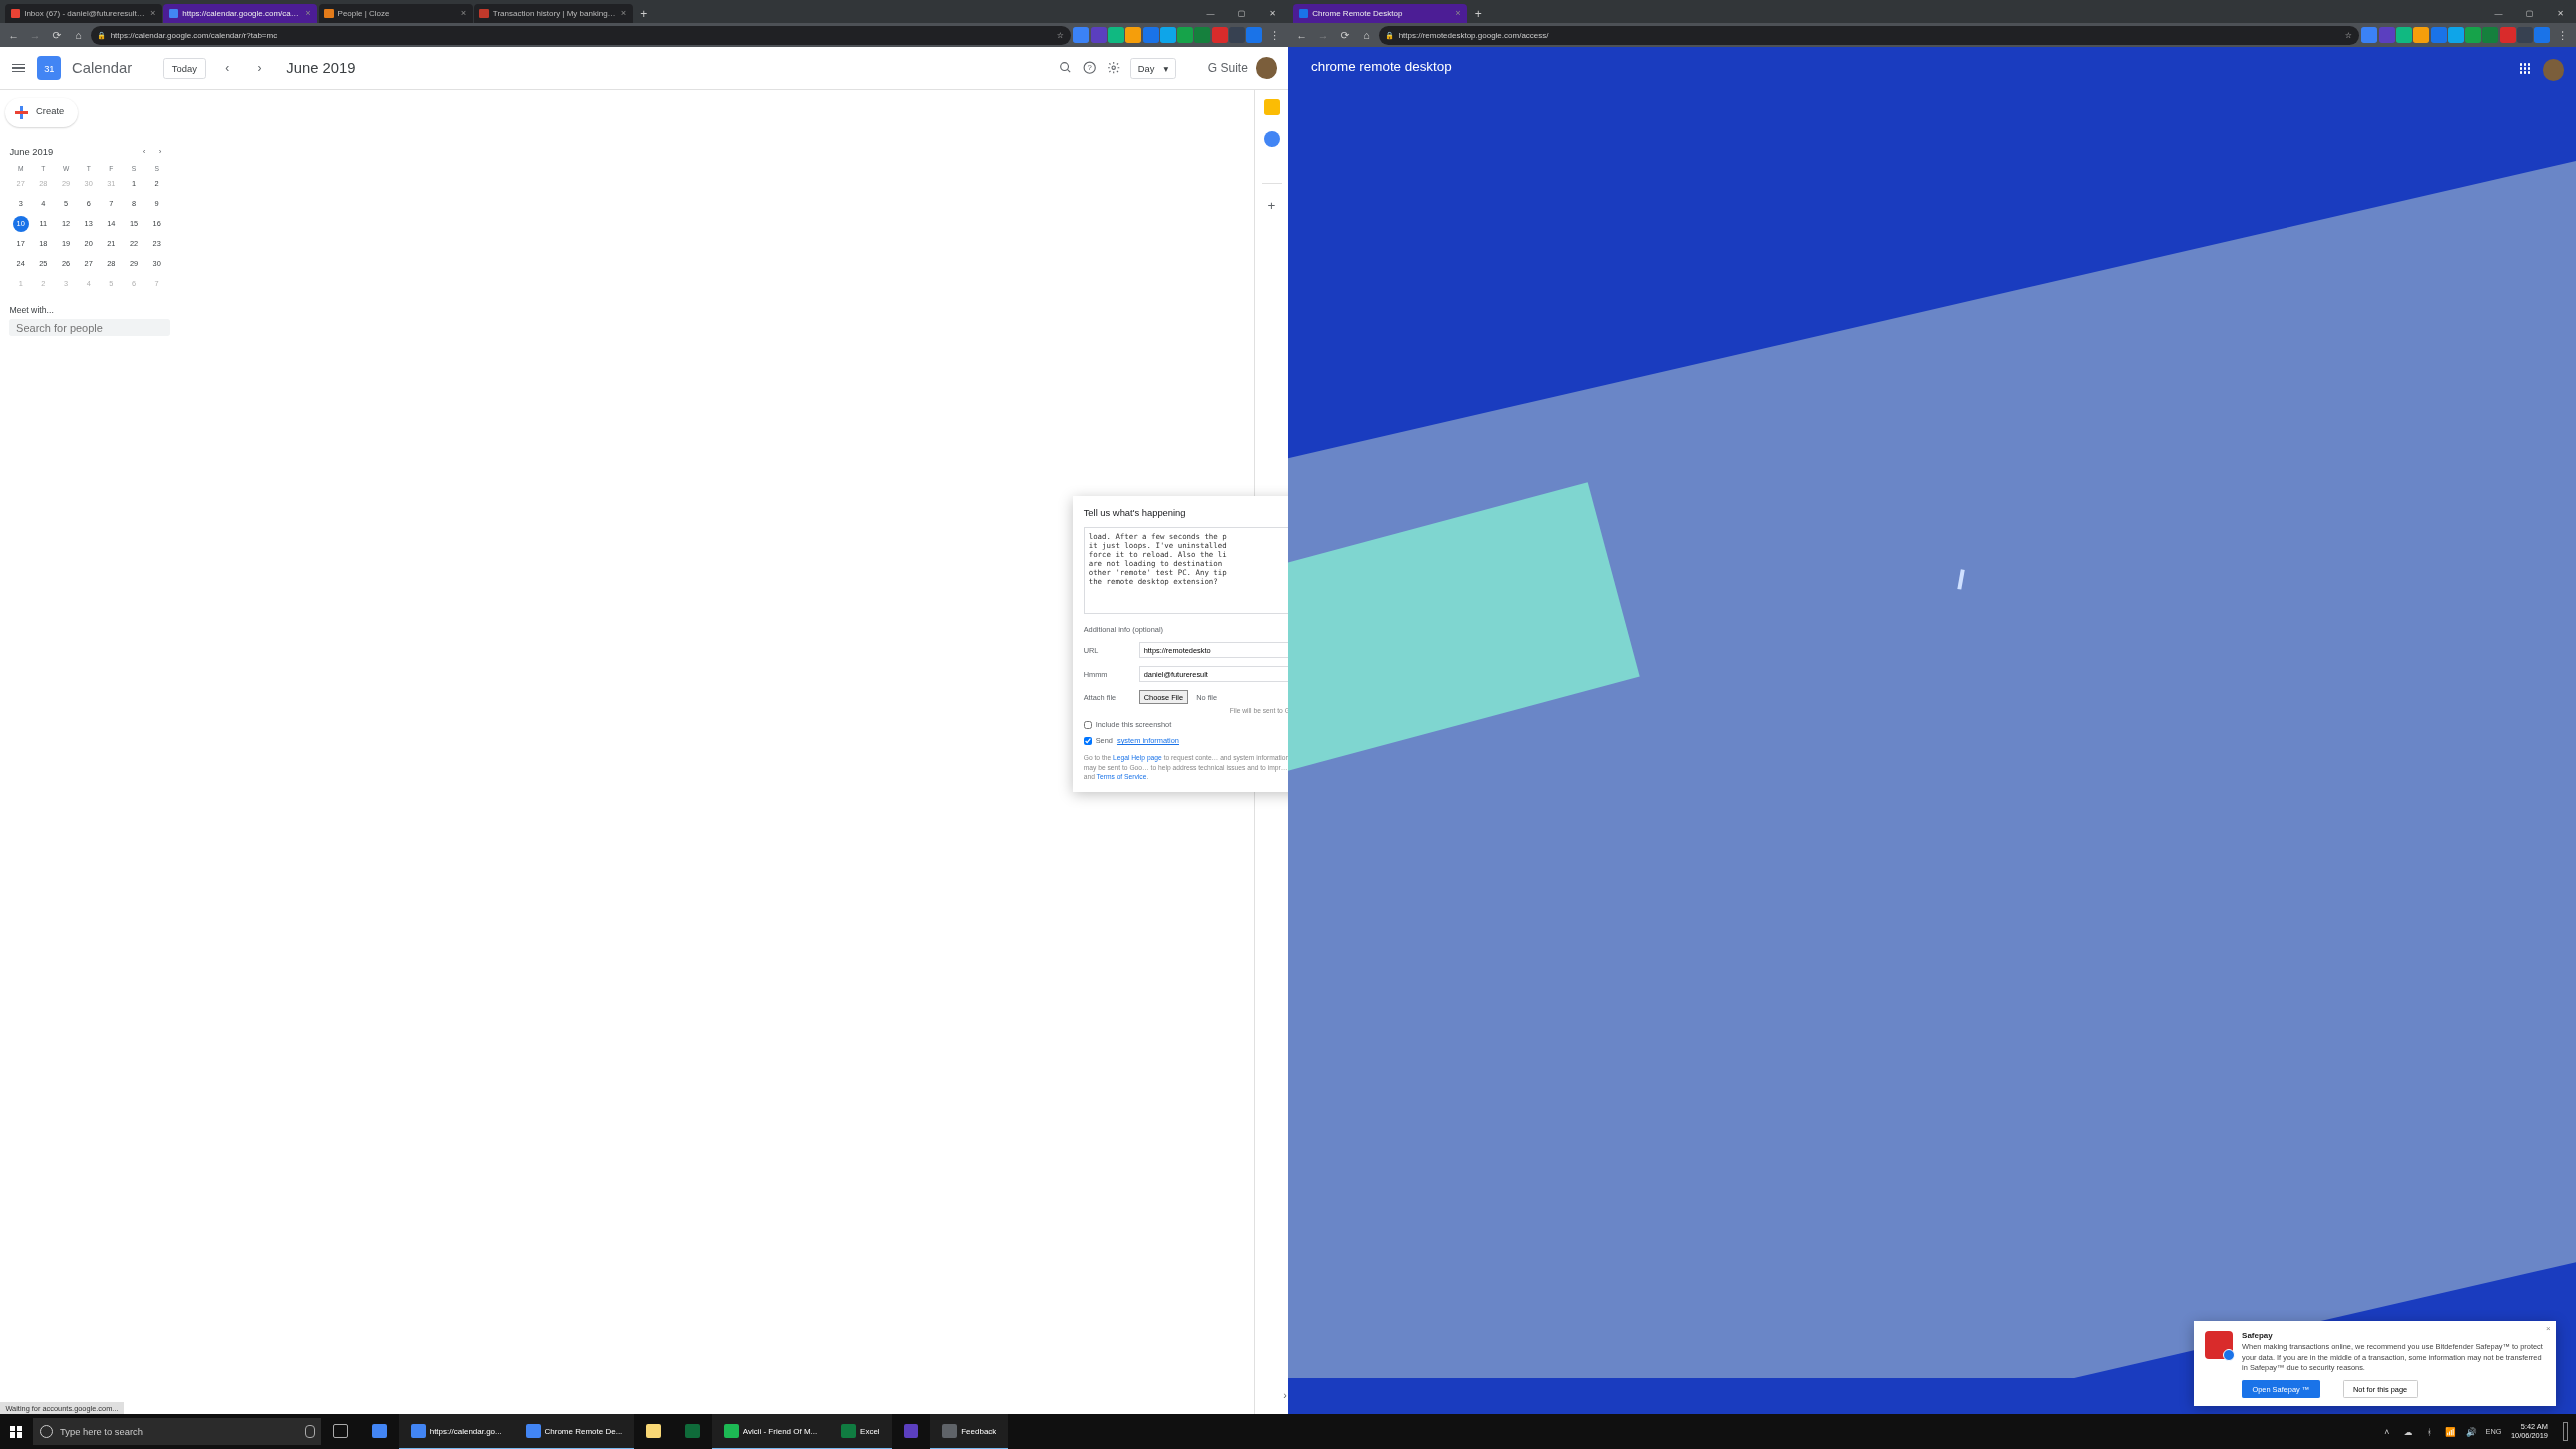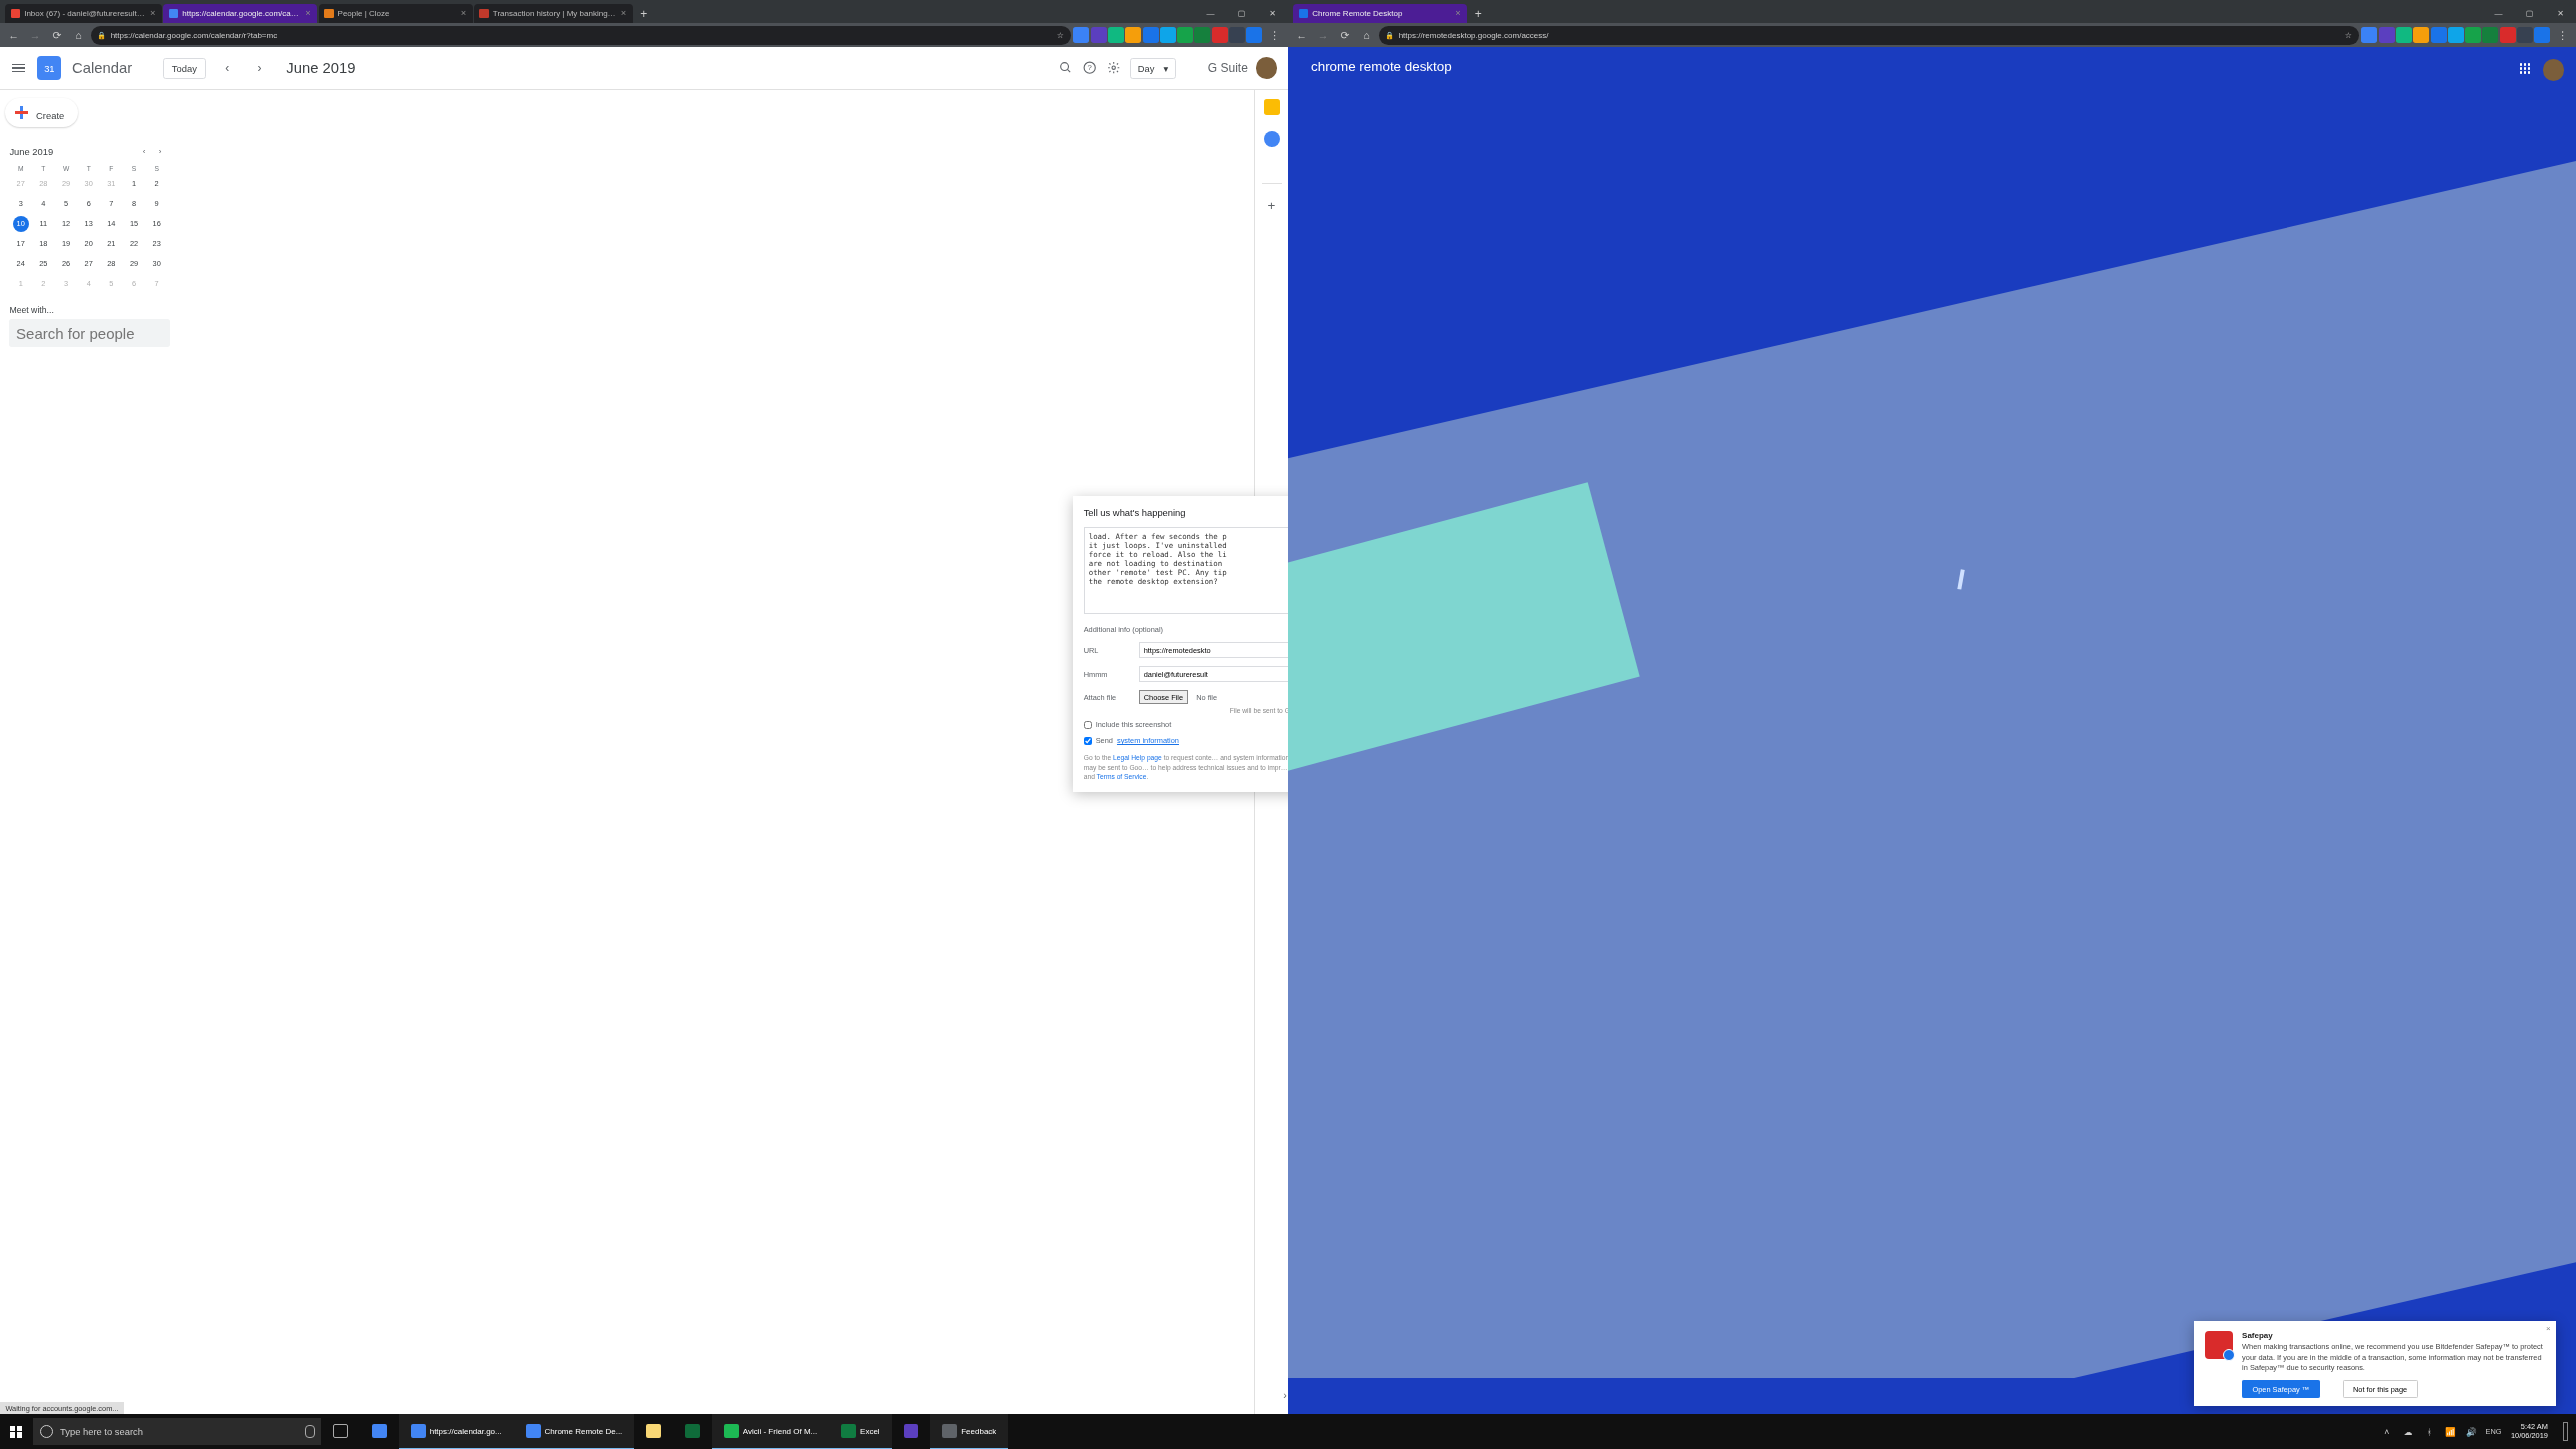--- a/index.html
+++ b/index.html
@@ -40,39 +40,39 @@
 .gcal-date { font-size: 14.8px; color: #3c4043; margin-left: 5.4px; }
 .gcal-header-right { margin-left: auto; display: flex; align-items: center; gap: 8px; }
 .hdr-icon { width: 16px; height: 16px; color: #5f6368; display: flex; align-items: center; justify-content: center; }
 .view-sel { border: 0.7px solid #dadce0; border-radius: 2.7px; padding: 4px 6.7px; font-size: 9.4px; color: #3c4043; display: flex; align-items: center; gap: 9px; }
 .gsuite { font-size: 12px; color: #5f6368; font-weight: 500; }
 .avatar { width: 21.5px; height: 21.5px; border-radius: 50%; background: #7b5e3b; }
 
 
 .gcal-body { display: flex; height: calc(100% - 43px); position: relative; }
 .gcal-sidebar { width: 172px; padding: 8px 0 8px 5.4px; }
-.create-btn { display: inline-flex; align-items: flex-end; gap: 6.7px; border: none; box-shadow: 0 0.7px 2px rgba(0,0,0,.2); border-radius: 16px; padding: 6.7px 13.4px 6.7px 8px; font-size: 9.4px; color: #3c4043; background: #fff; }
+.create-btn { display: inline-flex; align-items: flex-start; gap: 6.7px; border: none; box-shadow: 0 0.7px 2px rgba(0,0,0,.2); border-radius: 16px; padding: 6.7px 13.4px 6.7px 8px; font-size: 9.4px; color: #3c4043; background: #fff; }
 .plus-multi { width: 16px; height: 16px; position: relative; }
 .plus-multi::before, .plus-multi::after { content: ""; position: absolute; background: #4285f4; }
 .plus-multi::before { left: 6.7px; top: 1.3px; width: 2.7px; height: 13.4px; }
 .plus-multi::after { left: 1.3px; top: 6.7px; width: 13.4px; height: 2.7px; background: #ea4335; }
 
 .mini-month { margin-top: 16px; font-size: 8px; color: #3c4043; padding: 0 4px; }
 .mini-month-header { display: flex; align-items: center; margin-bottom: 5.4px; }
 .mini-month-title { font-size: 9.4px; color: #3c4043; font-weight: 500; flex: 1; }
 .mini-nav { width: 16px; height: 16px; color: #5f6368; display: flex; align-items: center; justify-content: center; }
 .mini-grid { display: grid; grid-template-columns: repeat(7, 1fr); text-align: center; row-gap: 4px; }
 .mini-grid .dow { font-size: 6.7px; color: #70757a; }
 .mini-grid .day { font-size: 7.4px; color: #3c4043; width: 16px; height: 16px; line-height: 16px; margin: 0 auto; border-radius: 50%; }
 .mini-grid .day.muted { color: #b0b0b0; }
 .mini-grid .day.today { background: #1a73e8; color: #fff; }
 
 .meet-with { margin-top: 13.4px; padding: 0 4px; }
 .meet-with-label { font-size: 8.7px; color: #3c4043; margin-bottom: 4px; }
-.search-people { width: 161px; height: 28px; background: #f1f3f4; border: none; border-radius: 2.7px; padding: 0 6.7px; font-size: 15px; color: #5f6368; }
+.search-people { width: 161px; height: 17px; background: #f1f3f4; border: none; border-radius: 2.7px; padding: 0 6.7px; font-size: 11px; color: #5f6368; }
 
 
 .gcal-rightbar { position: absolute; right: 0; top: 0; width: 34px; height: 100%; border-left: 0.7px solid #e0e0e0; display: flex; flex-direction: column; align-items: center; padding-top: 9.4px; gap: 16px; }
 .rb-icon { width: 16px; height: 16px; border-radius: 2.7px; }
 .rb-add { color: #5f6368; font-size: 13.4px; margin-top: 20px; border-top: 0.7px solid #e0e0e0; padding-top: 13.4px; width: 20px; text-align: center; }
 
 
 .feedback { position: absolute; left: 1073px; top: 449px; width: 235px; background: #fff; box-shadow: 0 2.7px 13.4px rgba(0,0,0,.25); padding: 10.7px; font-size: 7.4px; color: #5f6368; }
 .feedback-title { font-size: 9.4px; color: #202124; margin-bottom: 9.4px; }
 .fb-textarea { width: 100%; height: 87px; border: 0.7px solid #dadce0; font-family: monospace; font-size: 7.4px; color: #333; padding: 4px; resize: none; overflow: hidden; }

